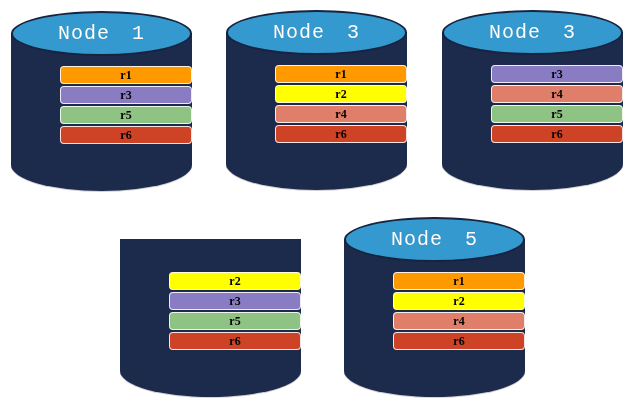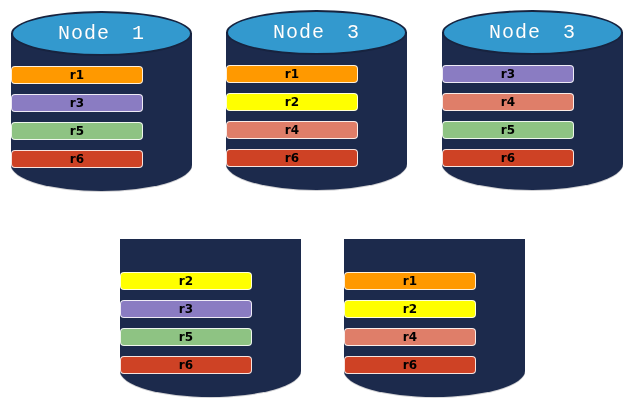--- a/index.html
+++ b/index.html
@@ -60,23 +60,24 @@
     text-shadow: 0 0 1px rgba(0,0,0,0.15);
     font-family: Liberation Mono, monospace;
   }
   .bars {
     position: absolute;
     left: 0;
     top: 55px;
     width: 181px;
     display: flex;
     flex-direction: column;
-    align-items: flex-start;
-    gap: 10px;
+    align-items: flex-end;
+    gap: 2px;
     z-index: 3;
+    font-family: Liberation Serif, serif;
   }
   .replica-bar {
     width: 130px;
     height: 16px;
     box-sizing: content-box;
     border: 1px solid rgba(255,255,255,0.85);
     border-radius: 4px;
     display: flex;
     align-items: center;
     justify-content: center;
@@ -134,20 +135,23 @@
     <div class="bars">
         <div class="replica-bar" style="background: rgb(255, 255, 0);">r2</div>
         <div class="replica-bar" style="background: rgb(138, 124, 194);">r3</div>
         <div class="replica-bar" style="background: rgb(142, 195, 131);">r5</div>
         <div class="replica-bar" style="background: rgb(206, 66, 37);">r6</div>
       </div>
   </div>
 
   <div class="cylinder pos-4" style="--body-color: #1C2A4C; --top-color: #3399CE; --top-border-color: #17233F;">
     <div class="cyl-body"></div>
+    <div class="cyl-top">
+      <span class="node-label">Node 5</span>
+    </div>
     <div class="bars">
         <div class="replica-bar" style="background: rgb(255, 153, 0);">r1</div>
         <div class="replica-bar" style="background: rgb(255, 255, 0);">r2</div>
         <div class="replica-bar" style="background: rgb(223, 126, 105);">r4</div>
         <div class="replica-bar" style="background: rgb(206, 66, 37);">r6</div>
       </div>
   </div>
 </div>
 
 </body></html>

